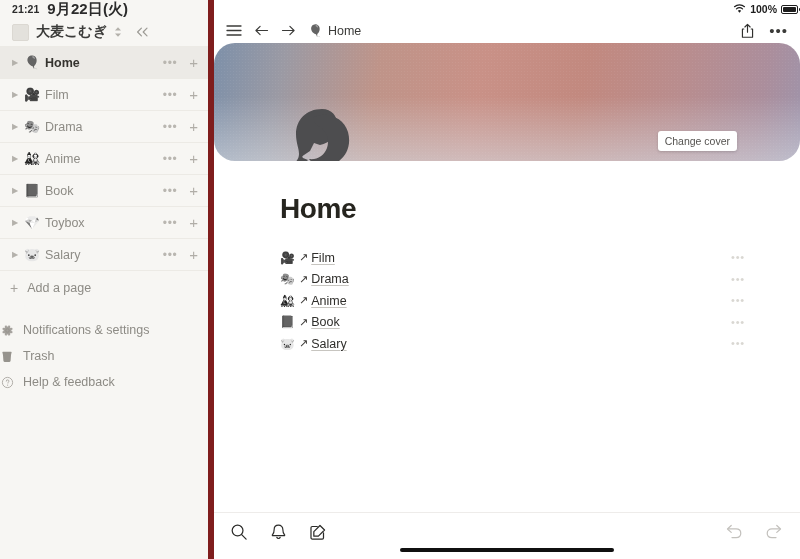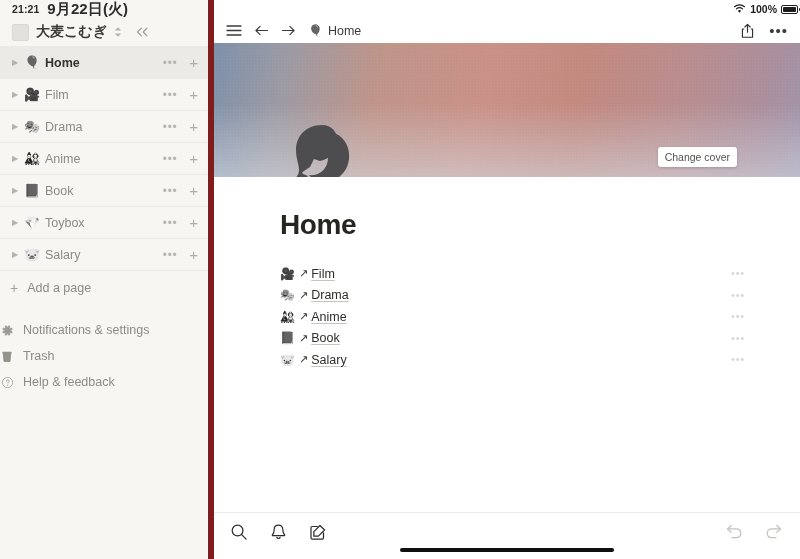--- a/index.html
+++ b/index.html
@@ -134,33 +134,34 @@
   }
   .tb-left { display:flex; align-items:center; gap: 12px; flex: 1; }
   .tb-icon { color:#4a4a48; display:flex; align-items:center; }
   .bc-emoji { font-size: 12px; filter: grayscale(100%) contrast(115%); }
   .bc-text { font-size: 12.5px; color: #3b3b39; margin-left: 2px; }
   .tb-right { display:flex; align-items:center; gap: 14px; }
   .tb-dots { color:#3b3b39; font-size: 15px; letter-spacing: 1px; line-height: 1; }
 
   
   .cover {
-    position: relative; height: 134px; width: 100%;
+    position: relative; height: 118px; width: 100%;
     background:
       linear-gradient(to bottom, rgba(255,255,255,0) 45%, rgba(215,222,230,0.55) 100%),
       linear-gradient(100deg,
         #7d90a9 0%,
         #9b9aa4 12%,
         #bf9489 28%,
         #c99187 45%,
         #c2897f 62%,
         #b98d8e 78%,
         #ab8e9c 92%,
         #9e94ab 100%);
     overflow: hidden;
+    border-radius: 21px;
   }
   .cover-grain {
     position:absolute; inset:0;
     background-image:
       radial-gradient(rgba(255,255,255,.055) 1px, transparent 1px);
     background-size: 3px 3px;
   }
   .change-cover {
     position: absolute; right: 63px; bottom: 10px;
     background: #ffffff; color: #555350;

